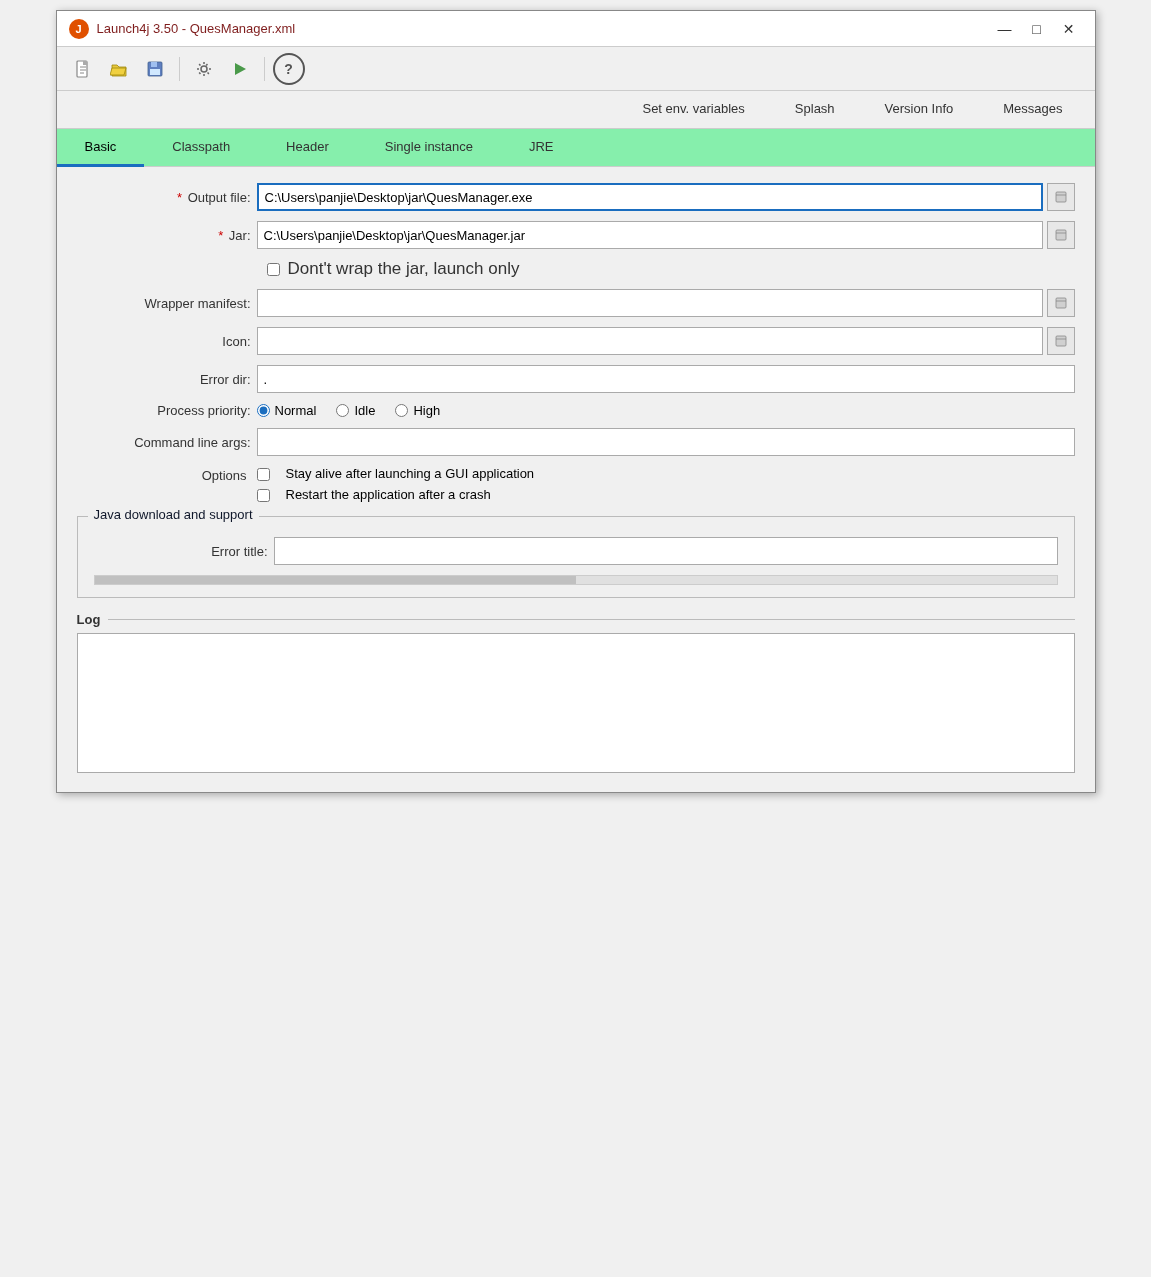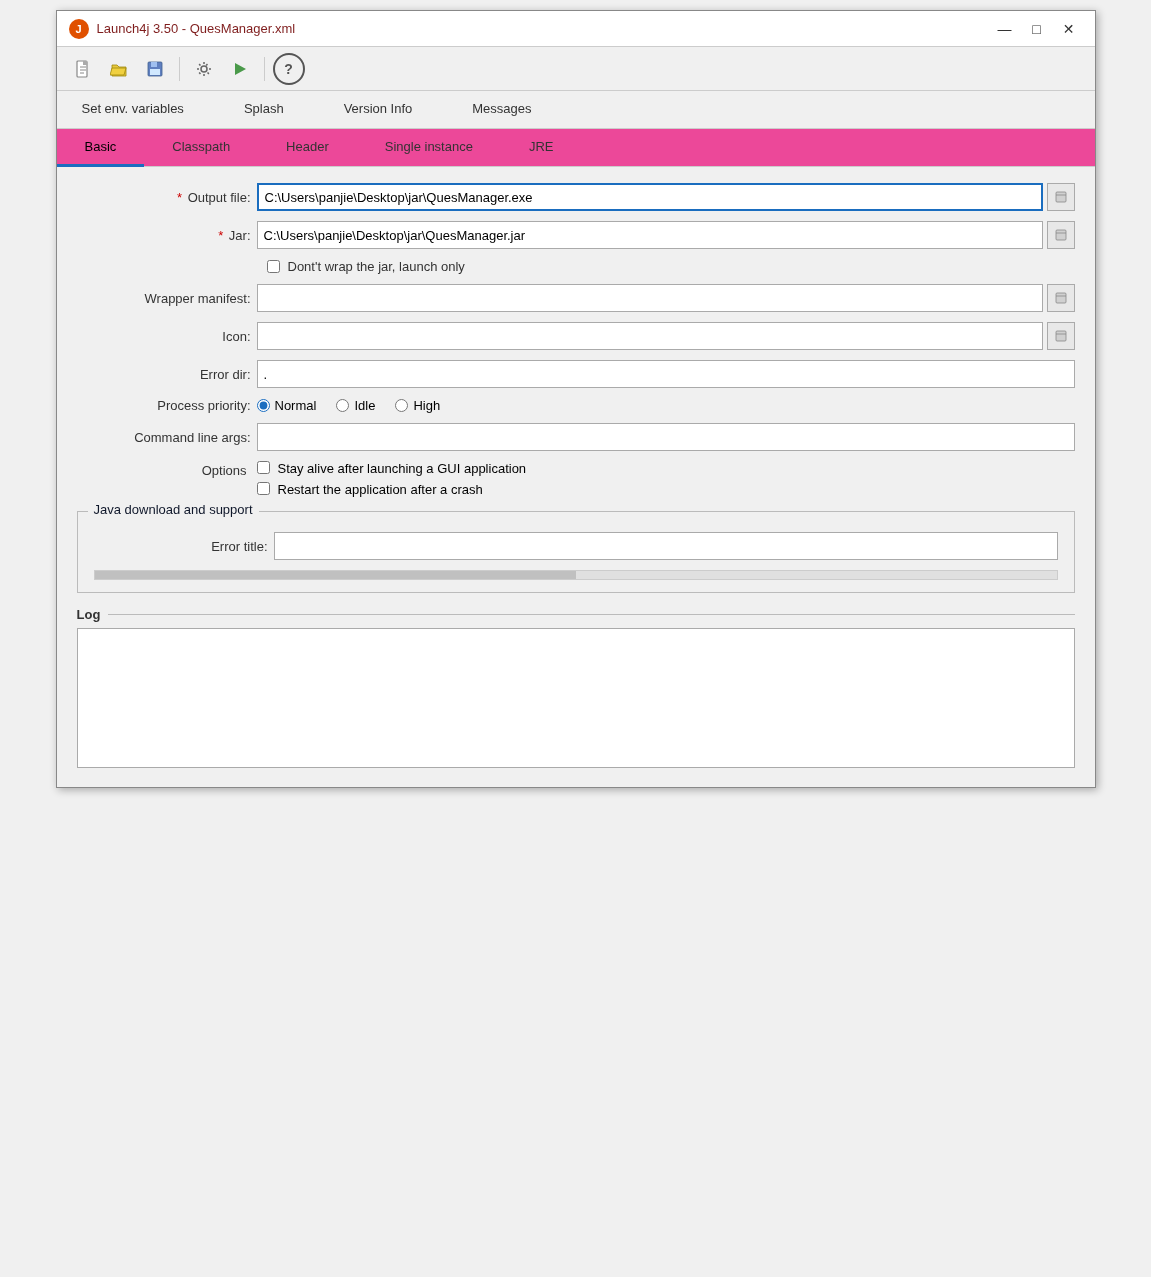--- a/index.html
+++ b/index.html
@@ -103,34 +103,35 @@
       align-items: center;
       justify-content: center;
       font-weight: bold;
       font-size: 14px;
       color: #555;
     }
 
     .nav-bar {
       background: #f0f0f0;
       display: flex;
-      padding: 0 1px;
+      padding: 0 8px;
       border-bottom: 1px solid #ccc;
-      gap: 12px;
+      gap: 2px;
+      justify-content: flex-end;
     }
     .nav-item {
       padding: 10px 24px;
       cursor: pointer;
       color: #333;
       font-size: 13px;
       border-bottom: 2px solid transparent;
     }
 
     .tabs-bar {
-      background: #ec4899;
+      background: #86efac;
       display: flex;
       border-bottom: 1px solid #ccc;
       padding: 0 0 0 0;
     }
     .tab {
       padding: 10px 28px;
       cursor: pointer;
       color: #333;
       font-size: 13px;
       border-bottom: 3px solid transparent;
@@ -195,21 +196,21 @@
       display: flex;
       align-items: center;
       margin-bottom: 10px;
       margin-left: 190px;
     }
     .checkbox-row input[type="checkbox"] {
       margin-right: 8px;
       cursor: pointer;
     }
     .checkbox-row label {
-      font-size: 13px;
+      font-size: 17px;
       color: #333;
       cursor: pointer;
     }
 
     .radio-group {
       display: flex;
       align-items: center;
       gap: 20px;
     }
     .radio-item {
@@ -265,22 +266,22 @@
       align-self: flex-start;
       padding-top: 2px;
     }
     .options-checks {
       display: flex;
       flex-direction: column;
       gap: 6px;
     }
     .check-item {
       display: flex;
-      align-items: flex-start;
-      gap: 8px;
+      align-items: flex-end;
+      gap: 16px;
     }
     .check-item input[type="checkbox"] { cursor: pointer; }
   </style>
 </head>
 <body>
 
 <div class="window">
 
   <div class="title-bar">
     <div class="title-bar-left">

